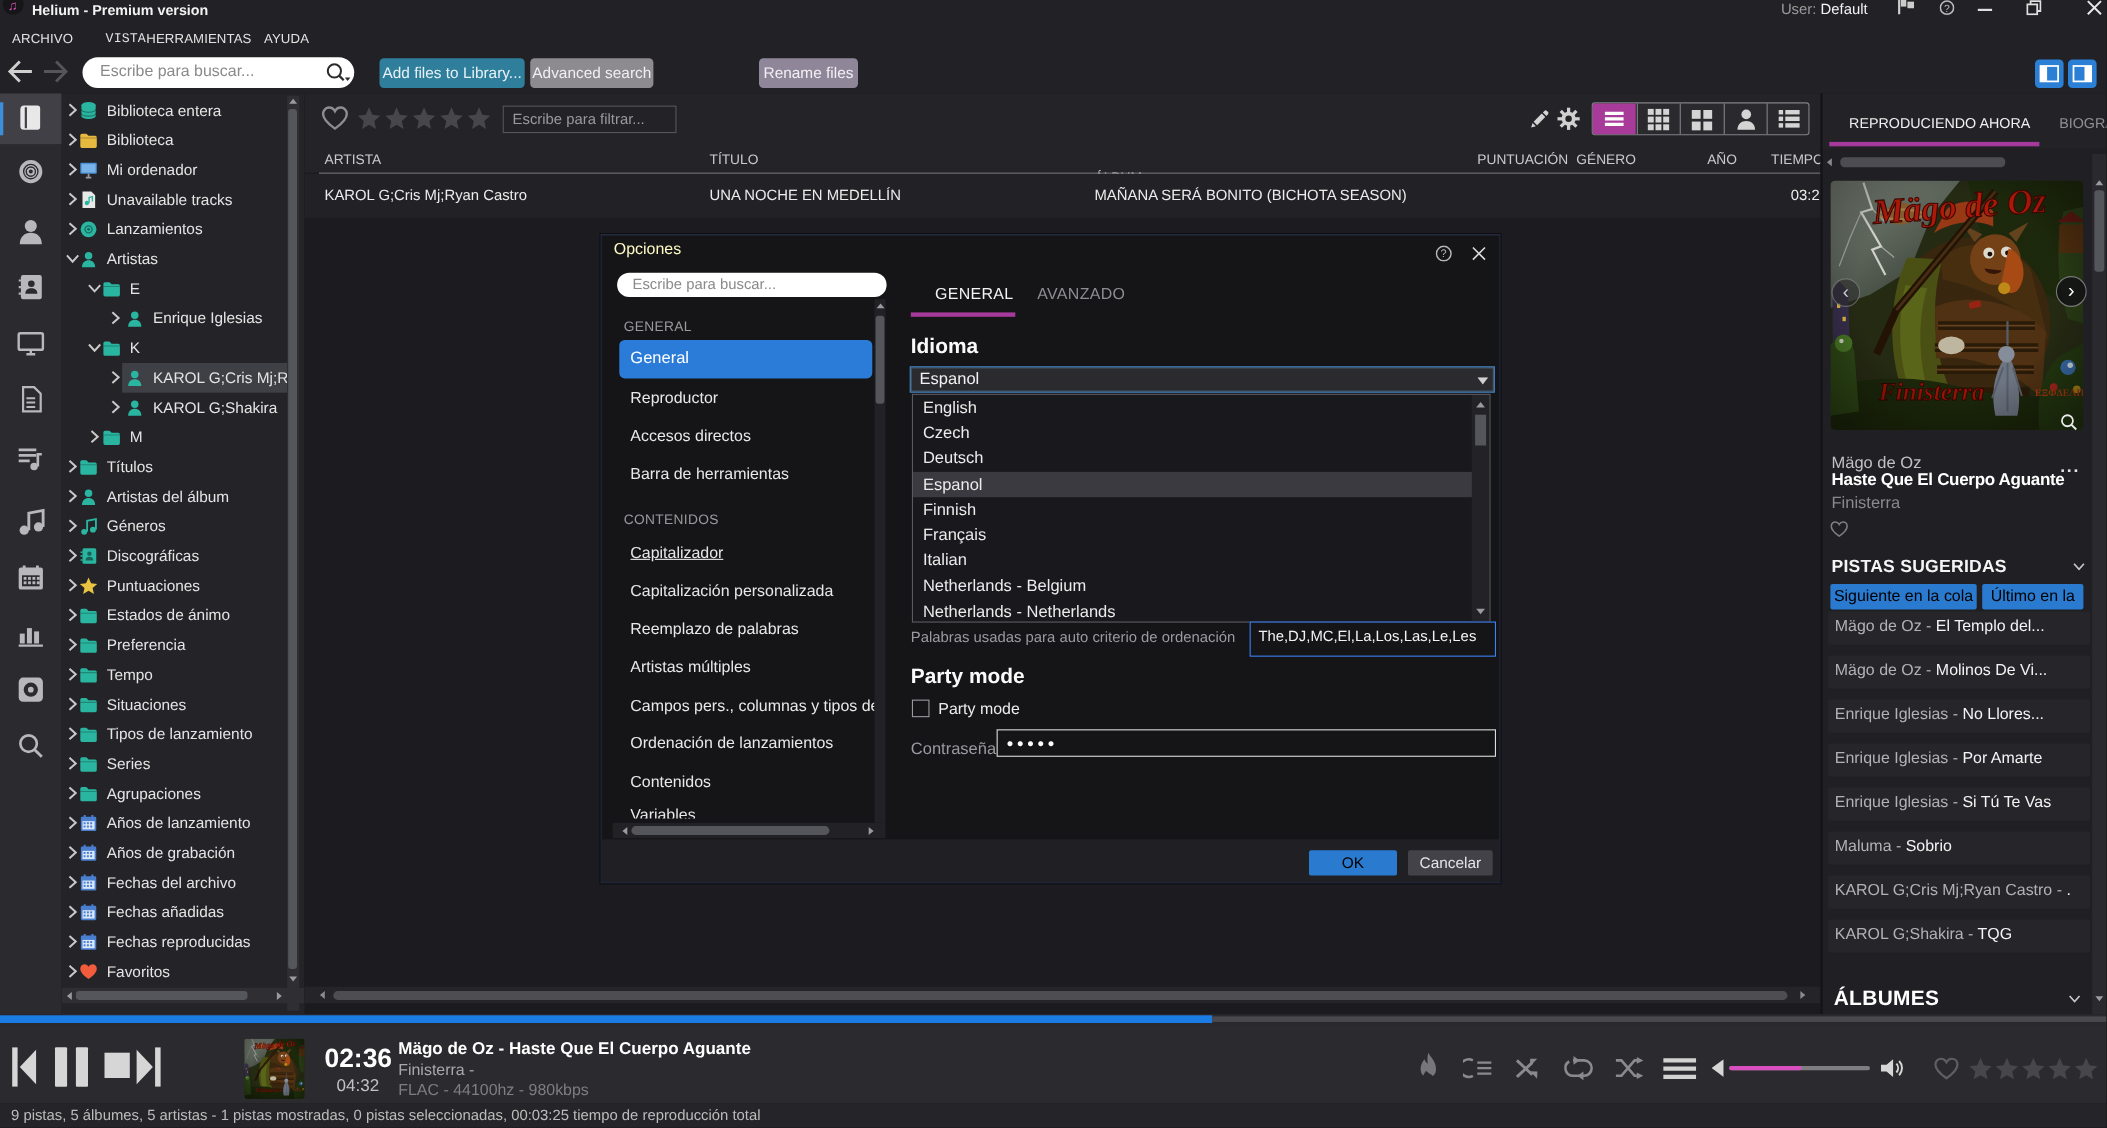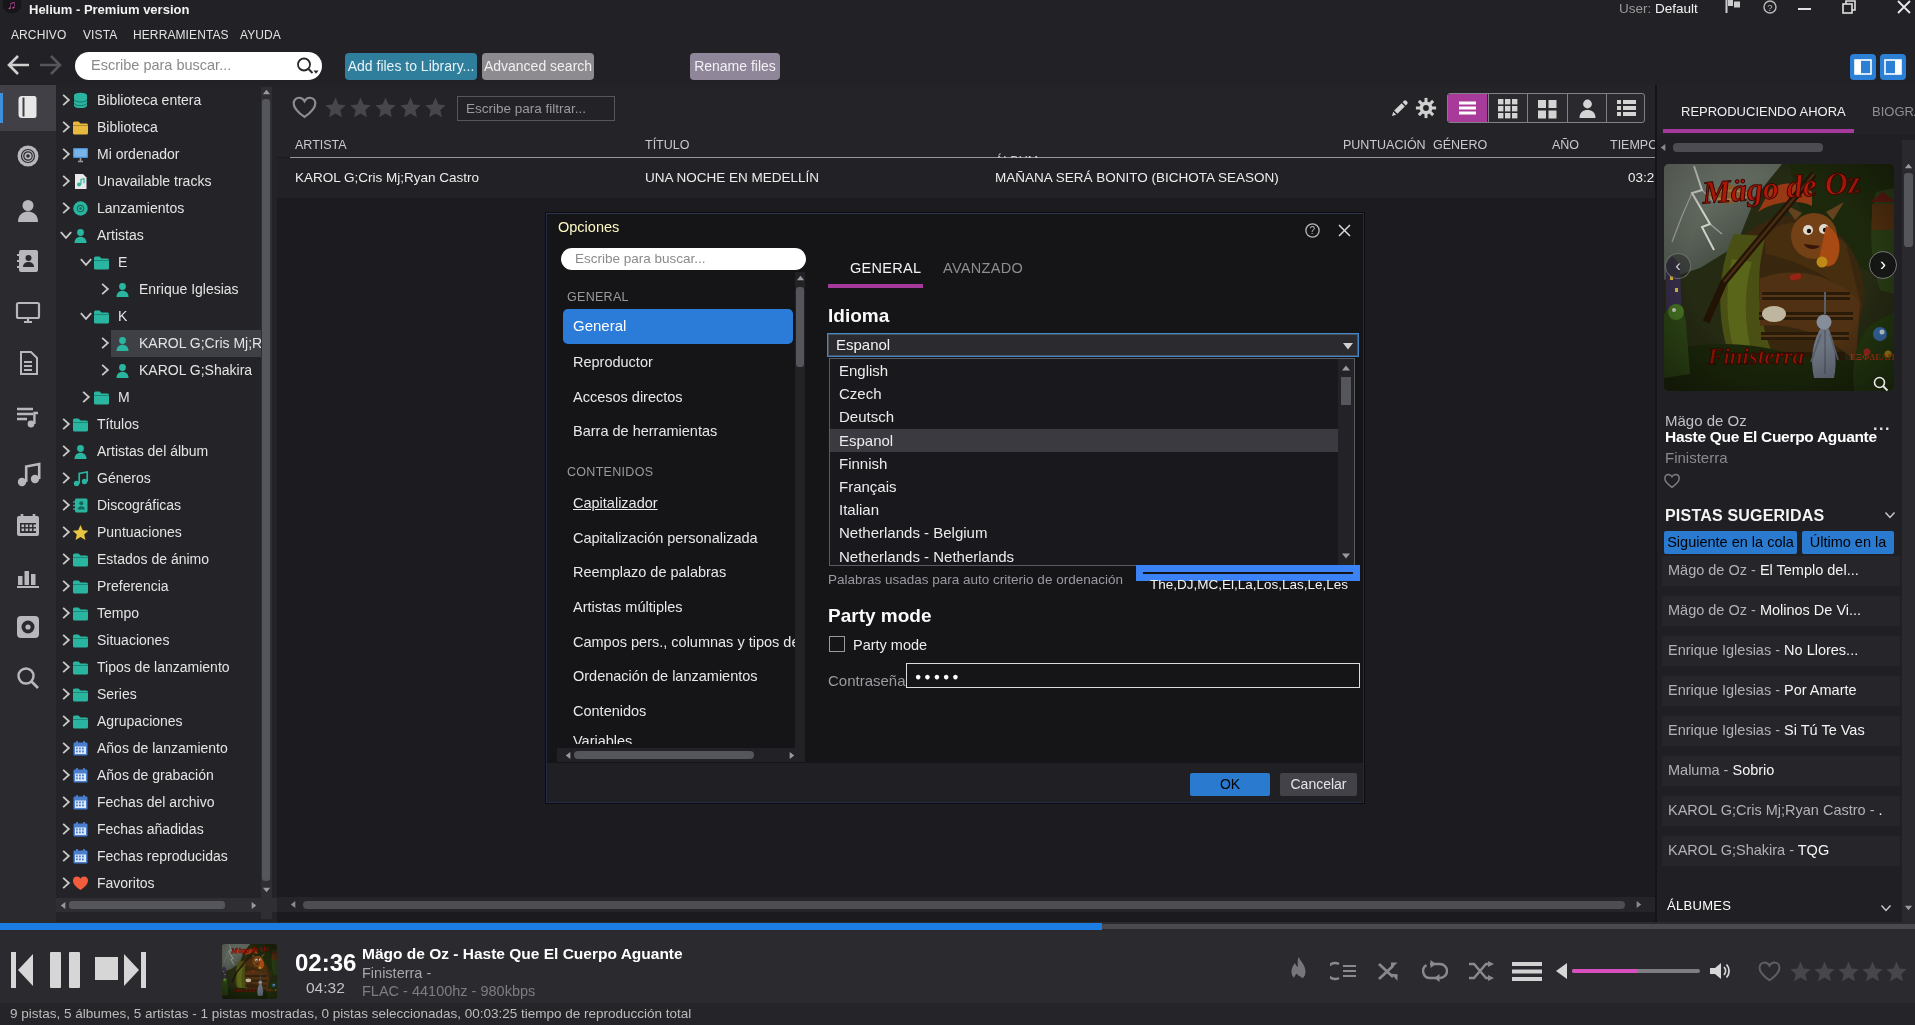--- a/index.html
+++ b/index.html
@@ -65,21 +65,21 @@
   <svg class="abs" style="left:1842px;top:0" width="14" height="14" viewBox="0 0 14 14">
       <rect x="1" y="4" width="9" height="9" fill="none" stroke="#e0e0e0" stroke-width="1.6"></rect>
       <path d="M4 4 V1 H13 V10 H10" fill="none" stroke="#e0e0e0" stroke-width="1.6"></path>
     </svg>
   <svg class="abs" style="left:1897px;top:0" width="14" height="14" viewBox="0 0 14 14">
       <path d="M1 1 L13 13 M13 1 L1 13" stroke="#e8e8e8" stroke-width="1.8"></path>
     </svg>
 </div>
 <div class="abs" id="menubar">
   <div class="menuitem" style="left:11px;">ARCHIVO</div>
-  <div class="menuitem" style="left:83px;">VISTA</div>
+  <div class="menuitem" style="left:96px;font-family:Liberation Mono, monospace;">VISTA</div>
   <div class="menuitem" style="left:133px;">HERRAMIENTAS</div>
   <div class="menuitem" style="left:240px;">AYUDA</div>
 </div>
 <div class="abs" id="toolbar">
   <svg class="abs" style="left:5px;top:3px" width="27" height="24" viewBox="0 0 27 24">
       <path d="M13 3 L4 12 L13 21 M4 12 H24" stroke="#d0d0d0" stroke-width="2.6" fill="none"></path>
     </svg>
   <svg class="abs" style="left:37px;top:3px" width="27" height="24" viewBox="0 0 27 24">
       <path d="M14 3 L23 12 L14 21 M23 12 H3" stroke="#55555a" stroke-width="2.6" fill="none"></path>
     </svg>
@@ -754,21 +754,21 @@
   <div class="bluebtn" style="left:7px;top:446px;width:133px;height:23px;line-height:22px;font-size:14.5px;">Siguiente en la cola</div>
   <div class="bluebtn" style="left:145px;top:446px;width:92px;height:23px;line-height:22px;font-size:14.5px;">Último en la</div>
   <div class="sugrow" style="top:471px;"><span class="sa">Mägo de Oz - </span> <span class="st">El Templo del...</span></div>
   <div class="sugrow" style="top:511px;"><span class="sa">Mägo de Oz - </span> <span class="st">Molinos De Vi...</span></div>
   <div class="sugrow" style="top:551px;"><span class="sa">Enrique Iglesias - </span> <span class="st">No Llores...</span></div>
   <div class="sugrow" style="top:591px;"><span class="sa">Enrique Iglesias - </span> <span class="st">Por Amarte</span></div>
   <div class="sugrow" style="top:631px;"><span class="sa">Enrique Iglesias - </span> <span class="st">Si Tú Te Vas</span></div>
   <div class="sugrow" style="top:671px;"><span class="sa">Maluma - </span> <span class="st">Sobrio</span></div>
   <div class="sugrow" style="top:711px;"><span class="sa">KAROL G;Cris Mj;Ryan Castro - </span> <span class="st">.</span></div>
   <div class="sugrow" style="top:751px;"><span class="sa">KAROL G;Shakira - </span> <span class="st">TQG</span></div>
-  <div class="abs" style="left:10px;top:813px;font-size:13px;font-weight:normal;color:#fff;letter-spacing:.3px;">ÁLBUMES</div>
+  <div class="abs" style="left:10px;top:813px;font-size:19px;font-weight:bold;color:#fff;letter-spacing:.3px;">ÁLBUMES</div>
   <svg class="abs" style="left:222px;top:816px" width="14" height="14" viewBox="0 0 14 14">
       <path d="M2.5 4.5 L7 9.5 L11.5 4.5" stroke="#c8c8c8" stroke-width="1.5" fill="none"></path>
     </svg>
   <div class="abs" style="left:245px;top:55px;width:13px;height:782px;background:#2a2a2e;"></div>
   <svg class="abs" style="left:247px;top:77px" width="9" height="9" viewBox="0 0 10 10">
       <path d="M1 7 L5 2 L9 7 z" fill="#9a9aa0"></path>
     </svg>
   <div class="abs" style="left:247px;top:88px;width:9px;height:74px;background:#55555c;border-radius:3px;"></div>
   <svg class="abs" style="left:247px;top:818px" width="9" height="9" viewBox="0 0 10 10">
       <path d="M1 3 L5 8 L9 3 z" fill="#9a9aa0"></path>
@@ -916,21 +916,21 @@
       <svg class="abs" style="left:3px;top:5px" width="10" height="8" viewBox="0 0 10 8">
           <path d="M1 6.5 L5 1.5 L9 6.5 z" fill="#9a9aa0"></path>
         </svg>
       <div class="abs" style="left:3px;top:18px;width:10px;height:28px;background:#55555c;"></div>
       <svg class="abs" style="left:3px;top:193px" width="10" height="8" viewBox="0 0 10 8">
           <path d="M1 1.5 L5 6.5 L9 1.5 z" fill="#9a9aa0"></path>
         </svg>
     </div>
   </div>
   <div class="abs" style="left:281px;top:358px;font-size:13.5px;color:#9a9aa0;">Palabras usadas para auto criterio de ordenación</div>
-  <div class="abs" style="left:589px;top:351px;width:224px;height:16px;background:#151518;border:7px solid #3b82f6;font-size:13.5px;color:#f2f2f2;line-height:26px;padding-left:7px;">The,DJ,MC,El,La,Los,Las,Le,Les</div>
+  <div class="abs" style="left:589px;top:351px;width:224px;height:32px;background:#151518;border:1px solid #3b82f6;font-size:13.5px;color:#f2f2f2;line-height:26px;padding-left:7px;">The,DJ,MC,El,La,Los,Las,Le,Les</div>
   <div class="abs" style="left:281px;top:391px;font-size:19px;font-weight:bold;color:#fafafa;">Party mode</div>
   <div class="abs" style="left:282px;top:422px;width:16px;height:16px;border:1px solid #9a9a9e;background:#151518;"></div>
   <div class="abs" style="left:306px;top:423px;font-size:14.5px;color:#ececec;">Party mode</div>
   <div class="abs" style="left:281px;top:458px;font-size:15px;color:#9a9aa0;">Contraseña</div>
   <div class="abs" style="left:359px;top:449px;width:454px;height:25px;background:#151518;border:1px solid #dcdcdc;font-size:10.5px;color:#fff;line-height:24px;padding-left:8px;letter-spacing:3px;">●●●●●</div>
   <div class="abs" style="left:0;top:549px;width:816px;height:39px;background:#202024;">
     <div class="bluebtn" style="left:643px;top:10px;width:80px;height:23px;line-height:22px;font-size:14px;">OK</div>
     <div class="abs" style="left:733px;top:10px;width:77px;height:23px;background:#424248;border-radius:2px;color:#e4e4e8;font-size:14px;text-align:center;line-height:22px;">Cancelar</div>
   </div>
 </div>

